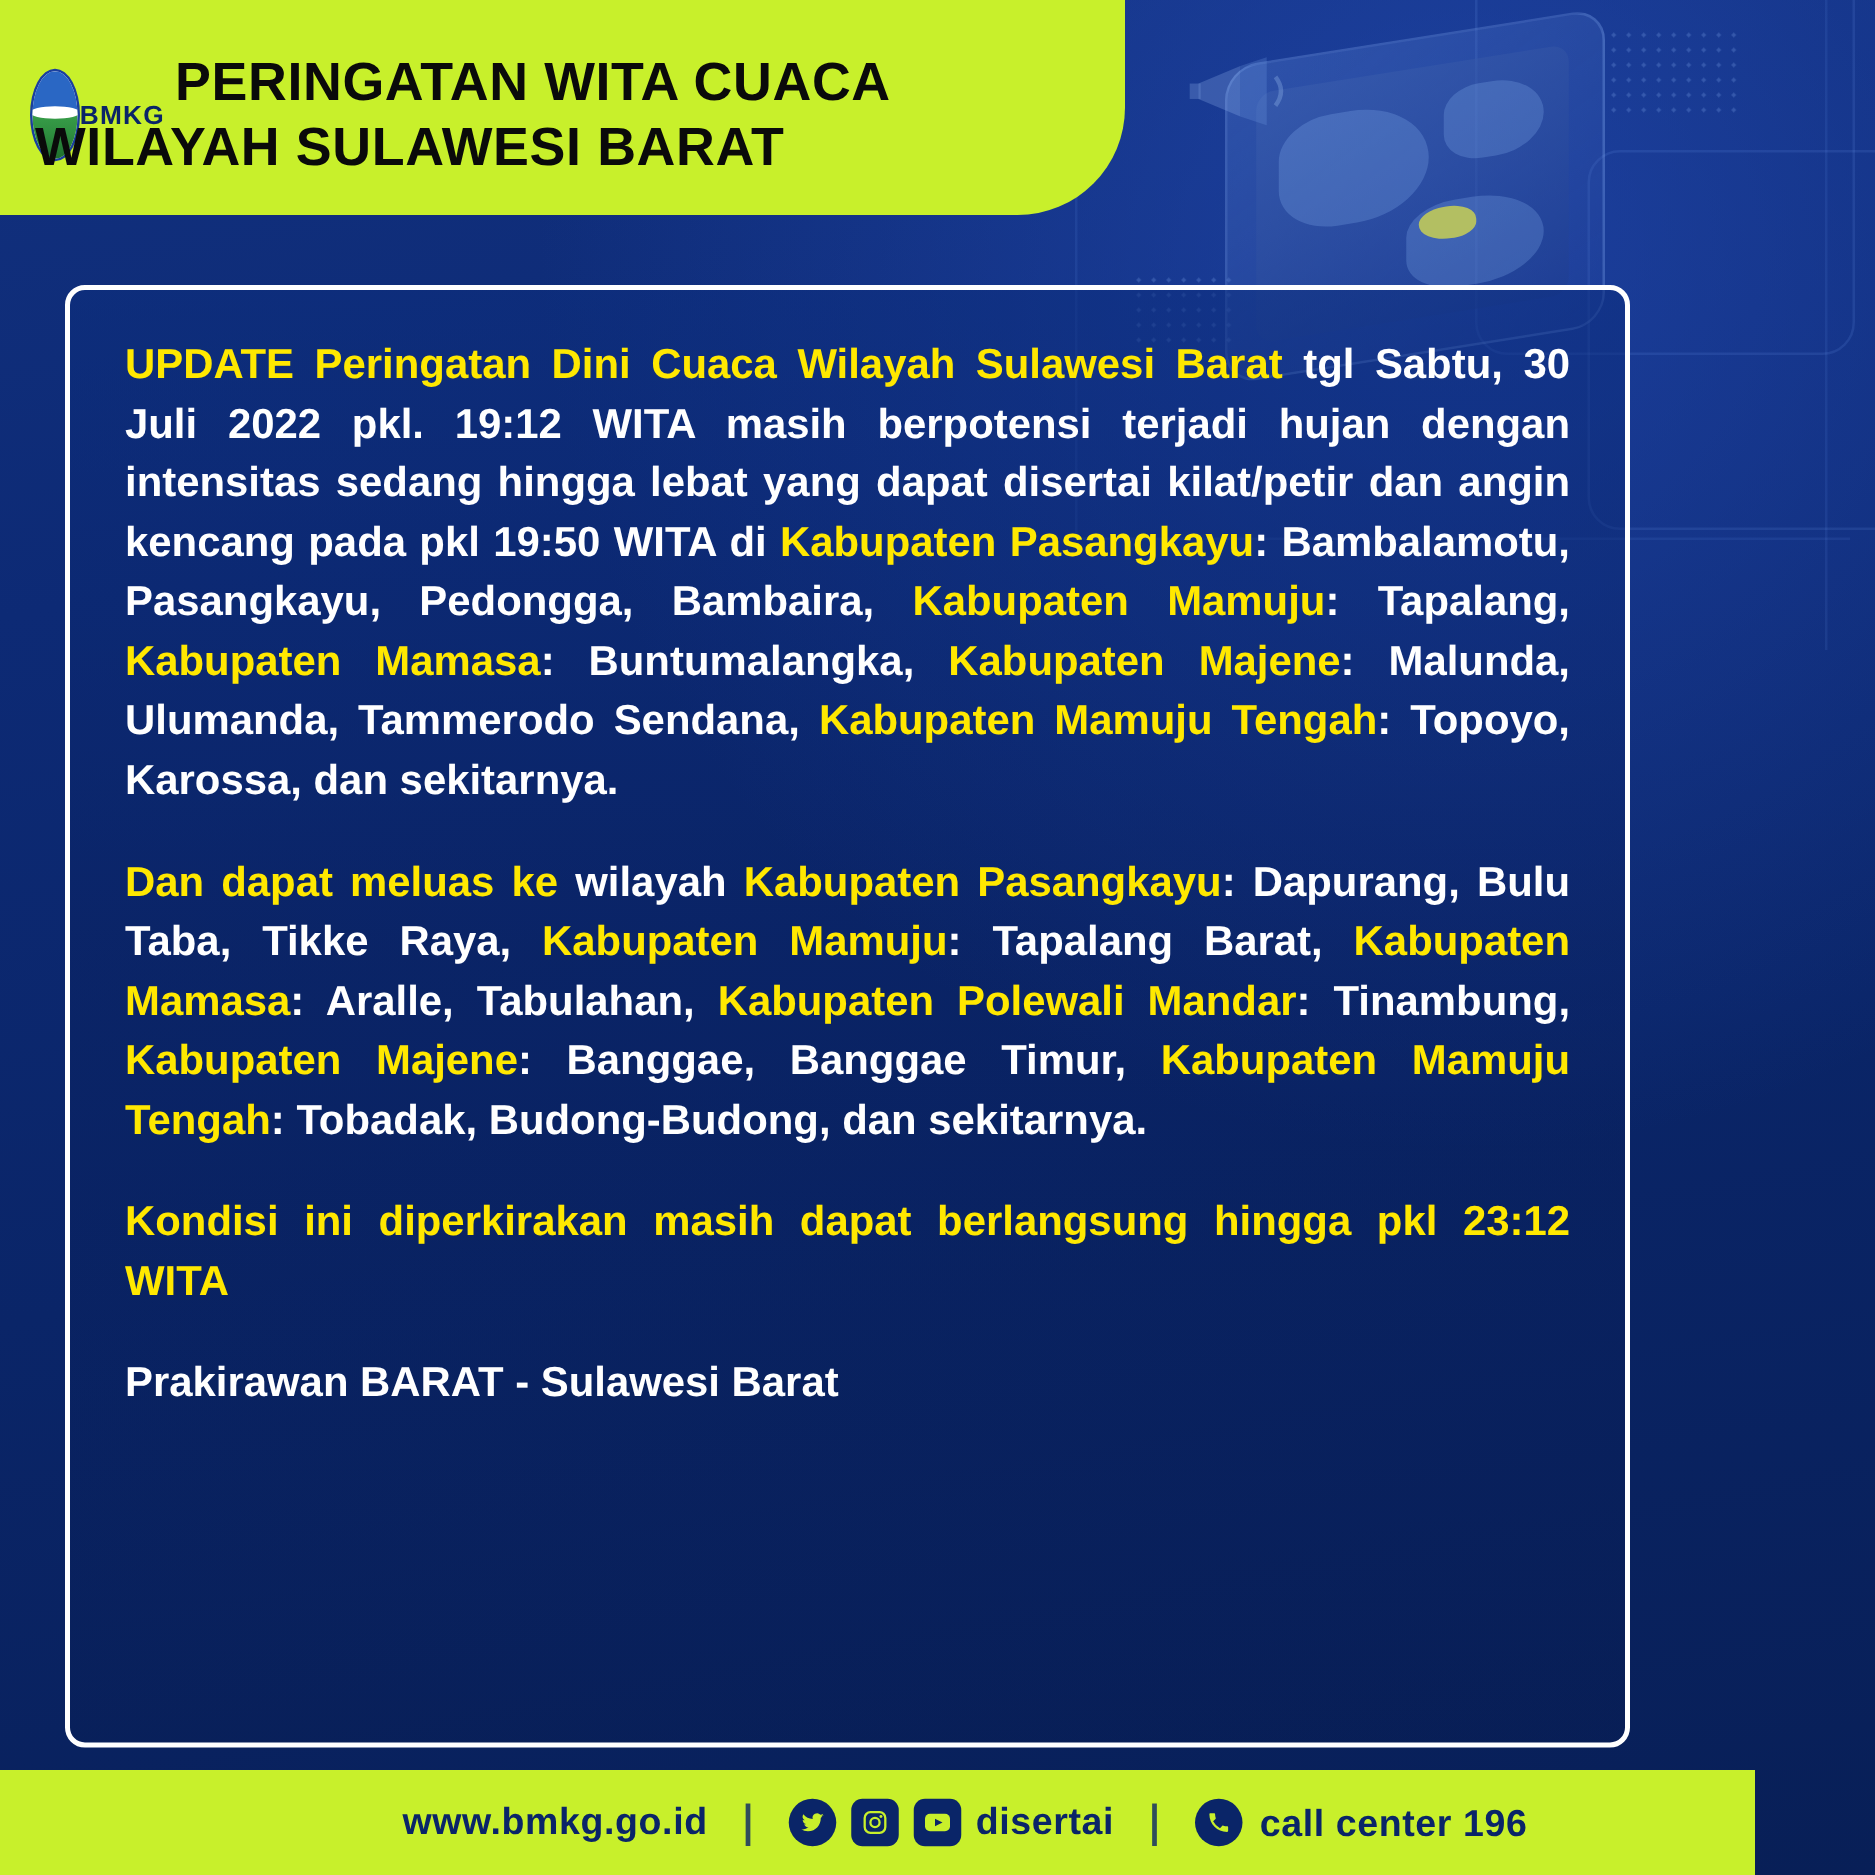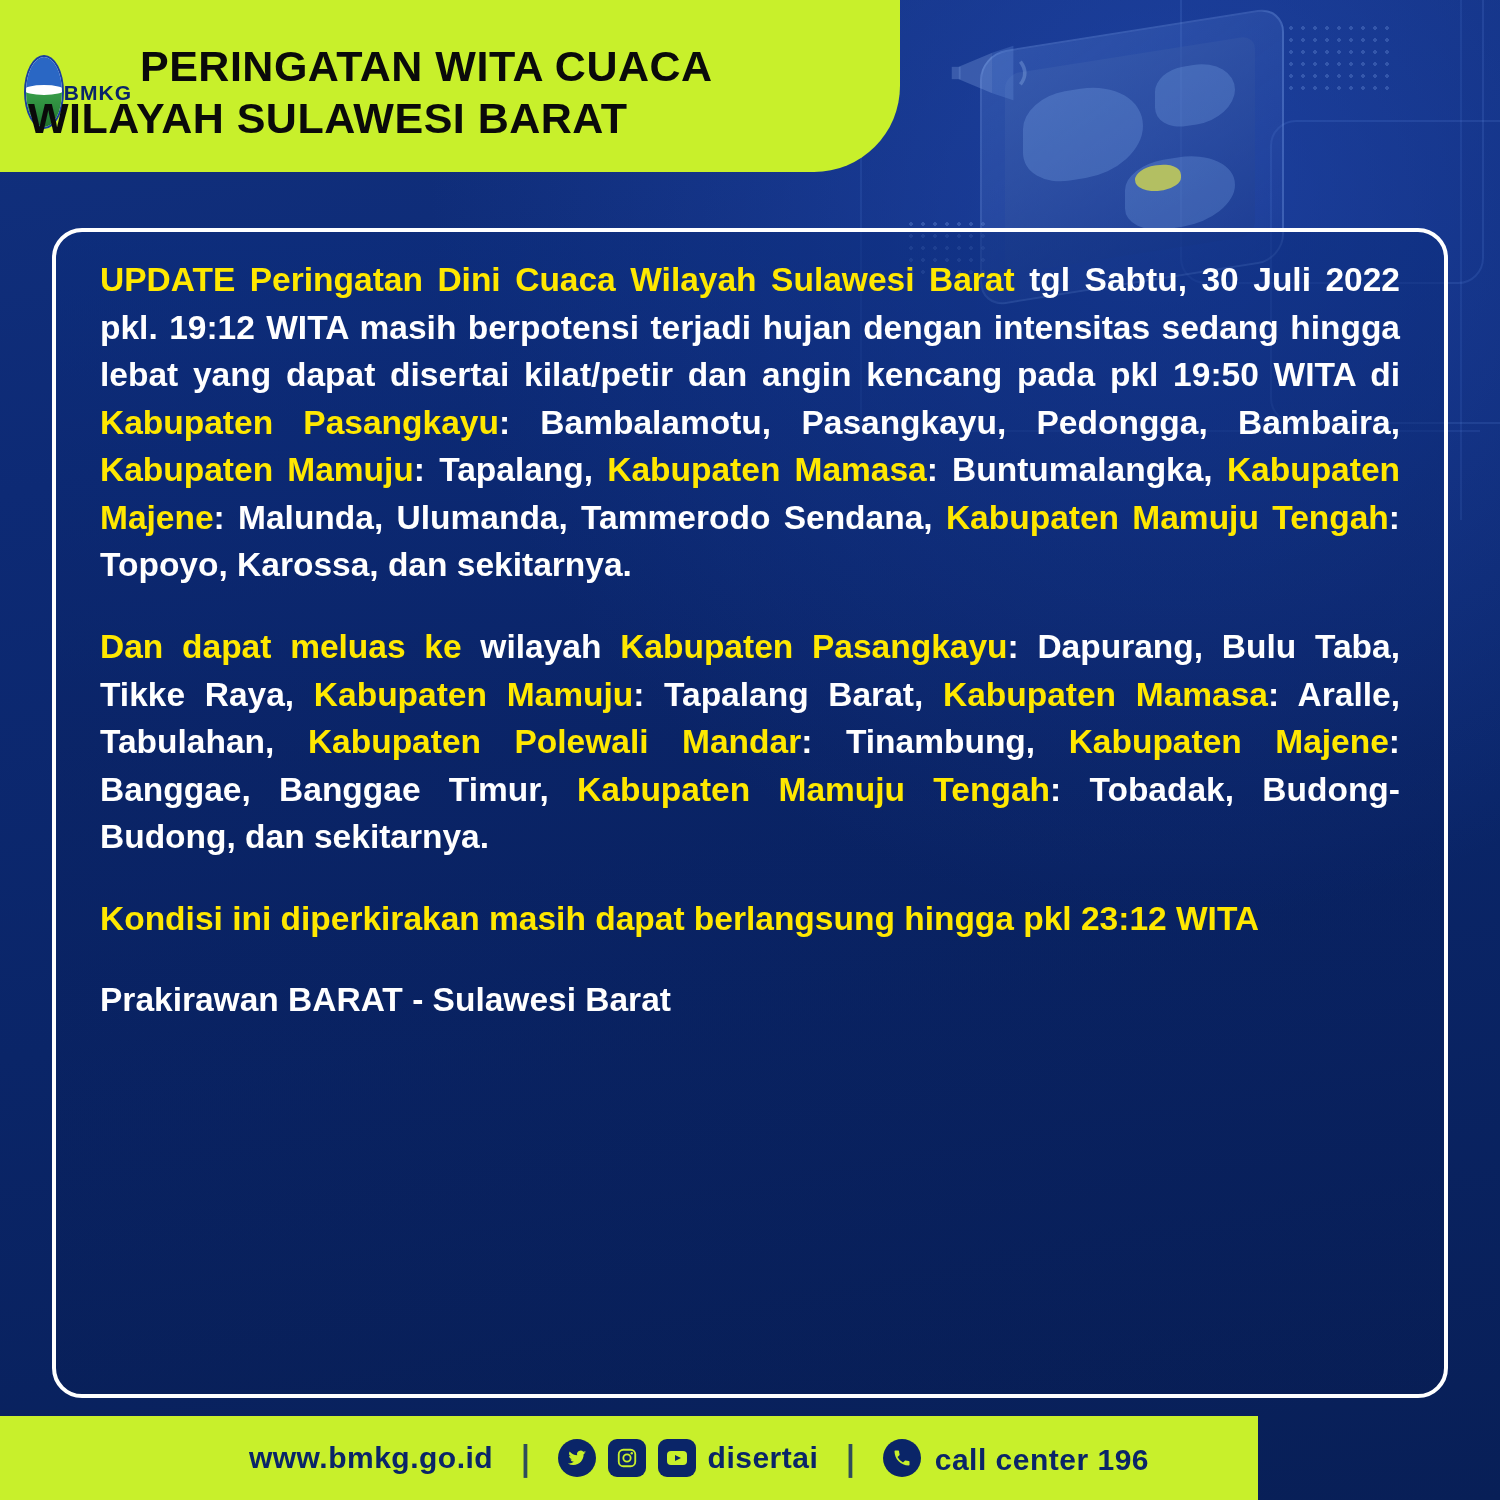--- a/index.html
+++ b/index.html
@@ -163,26 +163,26 @@
   }
   .header-title .line2 {
     margin-left: -112px;
   }
 
   
   .card {
     position: absolute;
     left: 52px;
     top: 228px;
-    width: 1396px;
+    width: 1252px;
     height: 1170px;
     border: 4px solid #ffffff;
-    border-radius: 30px;
+    border-radius: 16px;
     box-sizing: border-box;
-    padding: 24px 44px;
+    padding: 36px 44px;
     z-index: 3;
     background: linear-gradient(180deg, rgba(12,45,125,0.55) 0%, rgba(8,30,90,0.35) 45%, rgba(5,20,62,0.15) 100%);
   }
   .body-text {
     color: #ffffff;
     font-family: "Liberation Sans", sans-serif;
     font-weight: bold;
     font-size: 33.5px;
     line-height: 1.42;
     text-align: justify;
@@ -192,21 +192,21 @@
     margin: 0 0 34px 0;
   }
   .body-text p:last-child { margin-bottom: 0; }
   .hl { color: #ffe800; }
 
   
   .footer {
     position: absolute;
     left: 0;
     bottom: 0;
-    width: 1258px;
+    width: 1404px;
     height: 84px;
     background: #c8f02b;
     display: flex;
     align-items: center;
     justify-content: center;
     gap: 20px;
     z-index: 4;
   }
   .footer-text {
     color: #0a2568;

